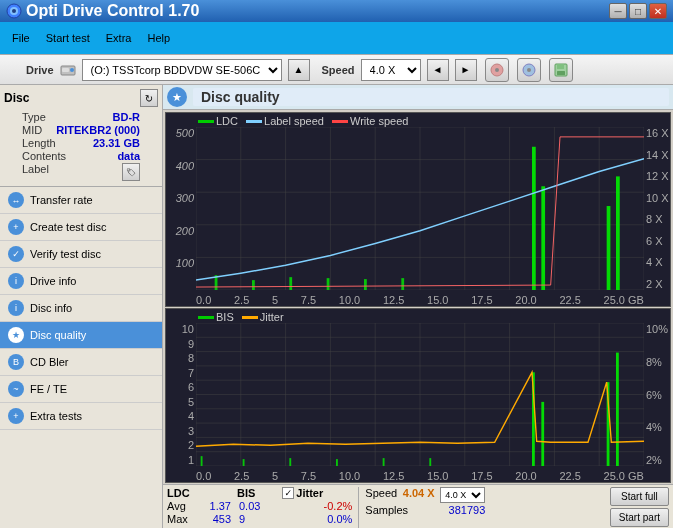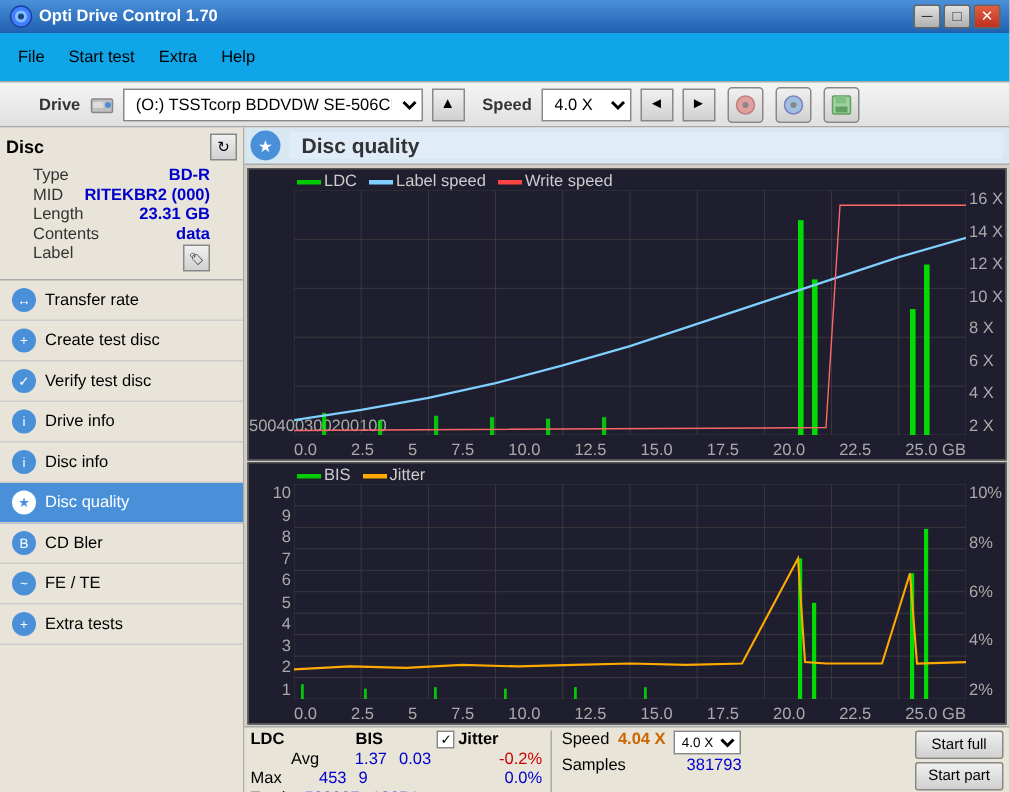--- a/index.html
+++ b/index.html
@@ -9,21 +9,21 @@
     .title-bar {
       background: linear-gradient(to bottom, #4a90d9, #2060b0);
       color: white;
       height: 22px;
       display: flex;
       align-items: center;
       padding: 0 6px;
       user-select: none;
     }
     .title-bar-icon { width: 16px; height: 16px; margin-right: 4px; }
-    .title-bar-text { flex: 1; font-size: 11px; font-weight: bold; }
+    .title-bar-text { flex: 1; font-size: 16px; font-weight: bold; }
     .title-bar-buttons { display: flex; gap: 2px; }
     .title-bar-btn {
       width: 18px; height: 16px; background: linear-gradient(to bottom, #e0e0e0, #b0b0b0);
       border: 1px solid #666; color: #333; font-size: 10px; cursor: pointer;
       display: flex; align-items: center; justify-content: center; border-radius: 2px;
     }
     .title-bar-btn.close { background: linear-gradient(to bottom, #e06040, #c03020); color: white; }
 
     
     .menu-bar {
@@ -329,21 +329,21 @@
         <div style="display:flex;align-items:center;gap:2px;">
           <div style="width:16px;height:3px;background:#80d0ff;"></div>
           <span style="color:#ccc;">Label speed</span>
         </div>
         <div style="display:flex;align-items:center;gap:2px;">
           <div style="width:16px;height:3px;background:#ff4444;"></div>
           <span style="color:#ccc;">Write speed</span>
         </div>
       </div>
 
-      <div style="position:absolute;left:0;top:14px;bottom:16px;width:30px;display:flex;flex-direction:row;justify-content:space-between;align-items:flex-end;padding-right:2px;font-size:8px;color:#aaa;">
+      <div style="position:absolute;left:0;top:14px;bottom:16px;width:30px;display:flex;flex-direction:column;justify-content:space-between;align-items:flex-end;padding-right:2px;font-size:8px;color:#aaa;font-style:italic;">
         <span>500</span>
         <span>400</span>
         <span>300</span>
         <span>200</span>
         <span>100</span>
         <span></span>
       </div>
 
       <div style="position:absolute;right:0;top:14px;bottom:16px;width:26px;display:flex;flex-direction:column;justify-content:space-between;align-items:flex-start;padding-left:2px;font-size:8px;color:#aaa;">
         <span>16 X</span>
@@ -497,21 +497,21 @@
       </div>
     </div>
 
     <div style="background:#e8e4d8;border-top:1px solid #aaa;padding:2px 4px;display:flex;align-items:flex-start;gap:4px;font-size:10px;">
 
       <div style="display:flex;flex-direction:column;gap:1px;min-width:110px;">
         <div style="display:flex;gap:20px;">
           <span style="font-weight:bold;min-width:50px;">LDC</span>
           <span style="font-weight:bold;">BIS</span>
         </div>
-        <div style="display:flex;gap:8px;margin-left:27px;">
+        <div style="display:flex;gap:8px;">
           <span style="min-width:28px;">Avg</span>
           <span style="color:#0000cc;min-width:28px;text-align:right;">1.37</span>
           <span style="color:#0000cc;">0.03</span>
         </div>
         <div style="display:flex;gap:8px;">
           <span style="min-width:28px;">Max</span>
           <span style="color:#0000cc;min-width:28px;text-align:right;">453</span>
           <span style="color:#0000cc;">9</span>
         </div>
         <div style="display:flex;gap:8px;">

